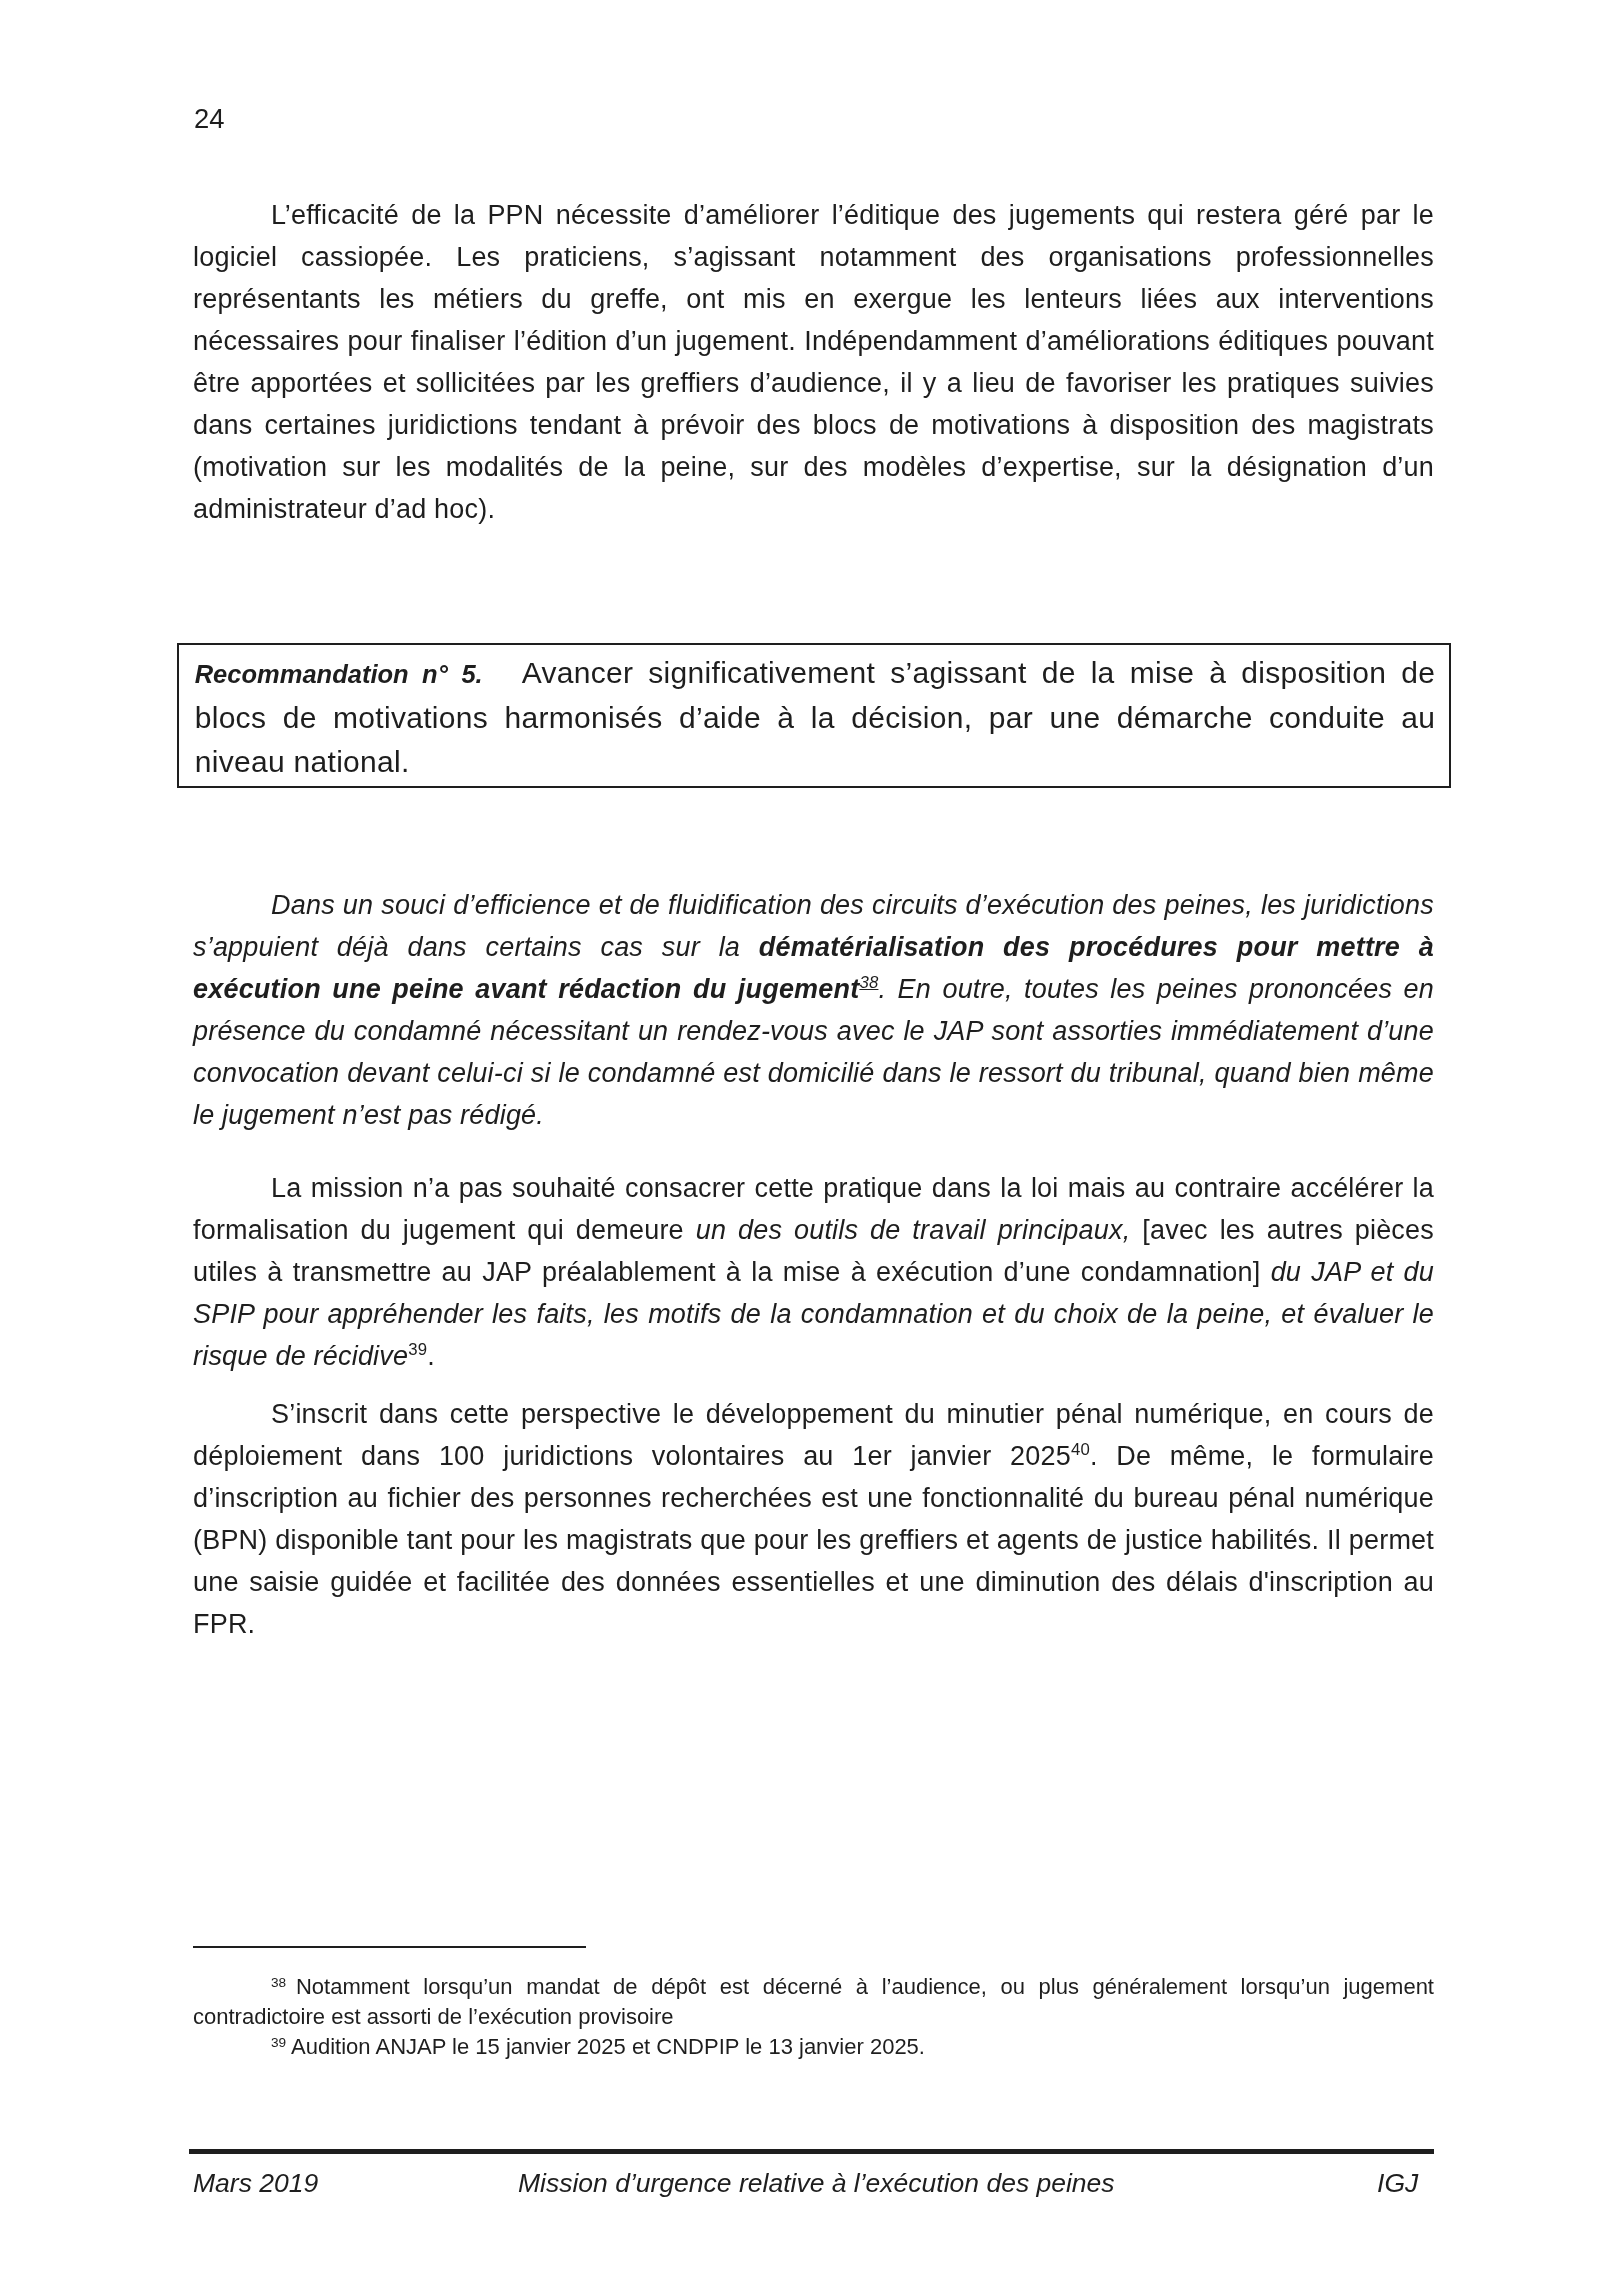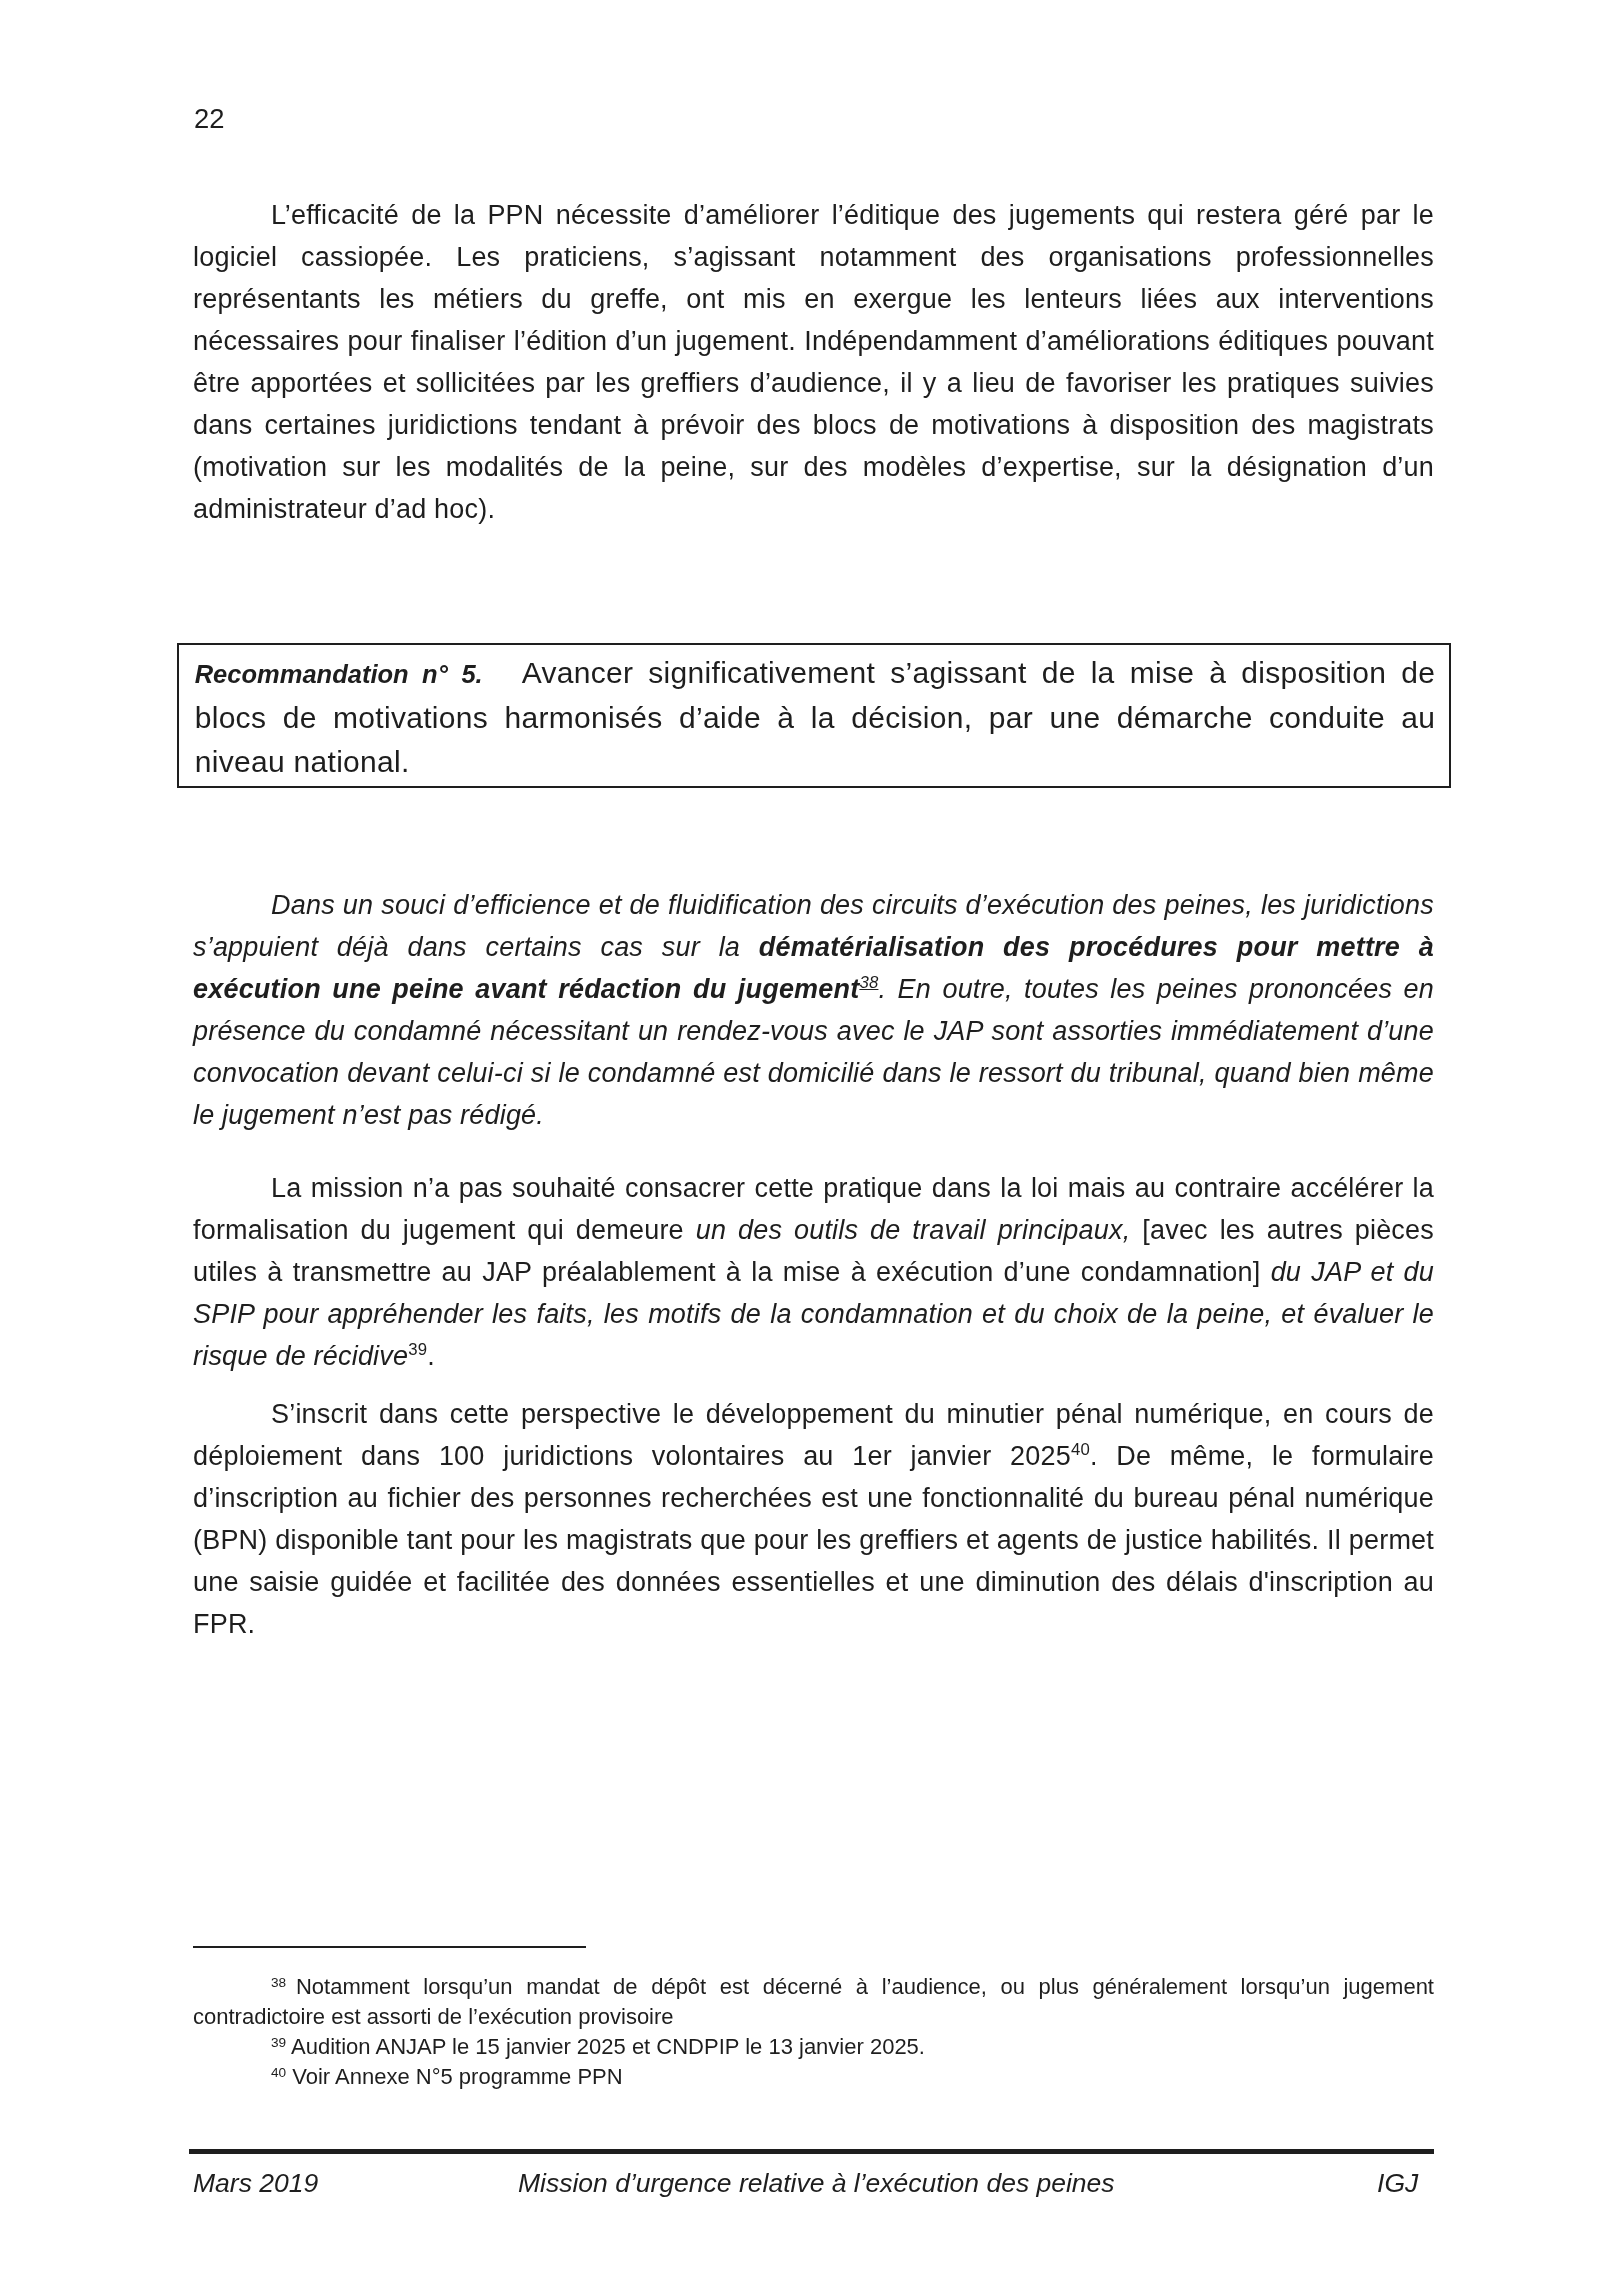--- a/index.html
+++ b/index.html
@@ -31,40 +31,39 @@
   .fn-38-num { margin-right: 9.8px; }
   .footer-rule { position: absolute; left: 189px; top: 2149px; width: 1245px; height: 4.9px; background: #1e1e1e; }
   .footer { position: absolute; left: 193px; top: 2168px; width: 1241px; font-size: 26.5px; line-height: 31px; font-style: italic; }
   .footer-left { position: absolute; left: 0; }
   .footer-center { position: absolute; left: 301px; margin-left: 24px; }
   .footer-right { position: absolute; right: 15.7px; }
 </style>
 </head>
 <body>
 
-<div class="page-number">22</div>
+<div class="page-number">24</div>
 
 <p class="para p1"><span class="indent"></span><span>L’efficacité de la PPN nécessite d’améliorer l’éditique des jugements qui restera géré par le logiciel cassiopée. Les praticiens, s’agissant notamment des organisations professionnelles représentants les métiers du greffe, ont mis en exergue les lenteurs liées aux interventions nécessaires pour finaliser l’édition d’un jugement. Indépendamment d’améliorations éditiques pouvant être apportées et sollicitées par les greffiers d’audience, il y a lieu de favoriser les pratiques suivies dans certaines juridictions tendant à prévoir des blocs de motivations à disposition des magistrats (motivation sur les modalités de la peine, sur des modèles d’expertise, sur la désignation d’un administrateur d’ad hoc).</span></p>
 
 <div class="reco-box">
   <p class="reco-text"><span class="reco-label">Recommandation n° 5.</span><span class="reco-gap"></span><span>Avancer significativement s’agissant de la mise à disposition de blocs de motivations harmonisés d’aide à la décision, par une démarche conduite au niveau national.</span></p>
 </div>
 
 <p class="para p2"><span class="indent"></span><span>Dans un souci d’efficience et de fluidification des circuits d’exécution des peines, les juridictions s’appuient déjà dans certains cas sur la </span><b>dématérialisation des procédures pour mettre à exécution une peine avant rédaction du jugement</b><sup class="ul">38</sup><span>. En outre, toutes les peines prononcées en présence du condamné nécessitant un rendez-vous avec le JAP sont assorties immédiatement d’une convocation devant celui-ci si le condamné est domicilié dans le ressort du tribunal, quand bien même le jugement n’est pas rédigé.</span></p>
 
 <p class="para p3"><span class="indent"></span><span>La mission n’a pas souhaité consacrer cette pratique dans la loi mais au contraire accélérer la formalisation du jugement qui demeure </span><i>un des outils de travail principaux,</i><span> [avec les autres pièces utiles à transmettre au JAP préalablement à la mise à exécution d’une condamnation] </span><i>du JAP et du SPIP pour appréhender les faits, les motifs de la condamnation et du choix de la peine, et évaluer le risque de récidive</i><sup>39</sup><span>.</span></p>
 
 <p class="para p4"><span class="indent"></span><span>S’inscrit dans cette perspective le développement du minutier pénal numérique, en cours de déploiement dans 100 juridictions volontaires au 1er janvier 2025</span><sup>40</sup><span>. De même, le formulaire d’inscription au fichier des personnes recherchées est une fonctionnalité du bureau pénal numérique (BPN) disponible tant pour les magistrats que pour les greffiers et agents de justice habilités. Il permet une saisie guidée et facilitée des données essentielles et une diminution des délais d'inscription au FPR.</span></p>
 
 <div class="fn-rule"></div>
 
 <div class="footnotes">
   <p class="fn"><span class="indent"></span><sup class="fn-38-num">38</sup><span>Notamment lorsqu’un mandat de dépôt est décerné à l’audience, ou plus généralement lorsqu’un jugement contradictoire est assorti de l’exécution provisoire</span></p>
   <p class="fn"><span class="indent"></span><sup>39</sup> <span>Audition ANJAP le 15 janvier 2025 et CNDPIP le 13 janvier 2025.</span></p>
-  <p class="fn"><span class="indent"></span><sup>40</sup> <span>Voir Annexe N°5 programme PPN</span></p>
 </div>
 
 <div class="footer-rule"></div>
 
 <div class="footer">
   <span class="footer-left">Mars 2019</span>
   <span class="footer-center">Mission d’urgence relative à l’exécution des peines</span>
   <span class="footer-right">IGJ</span>
 </div>
 

